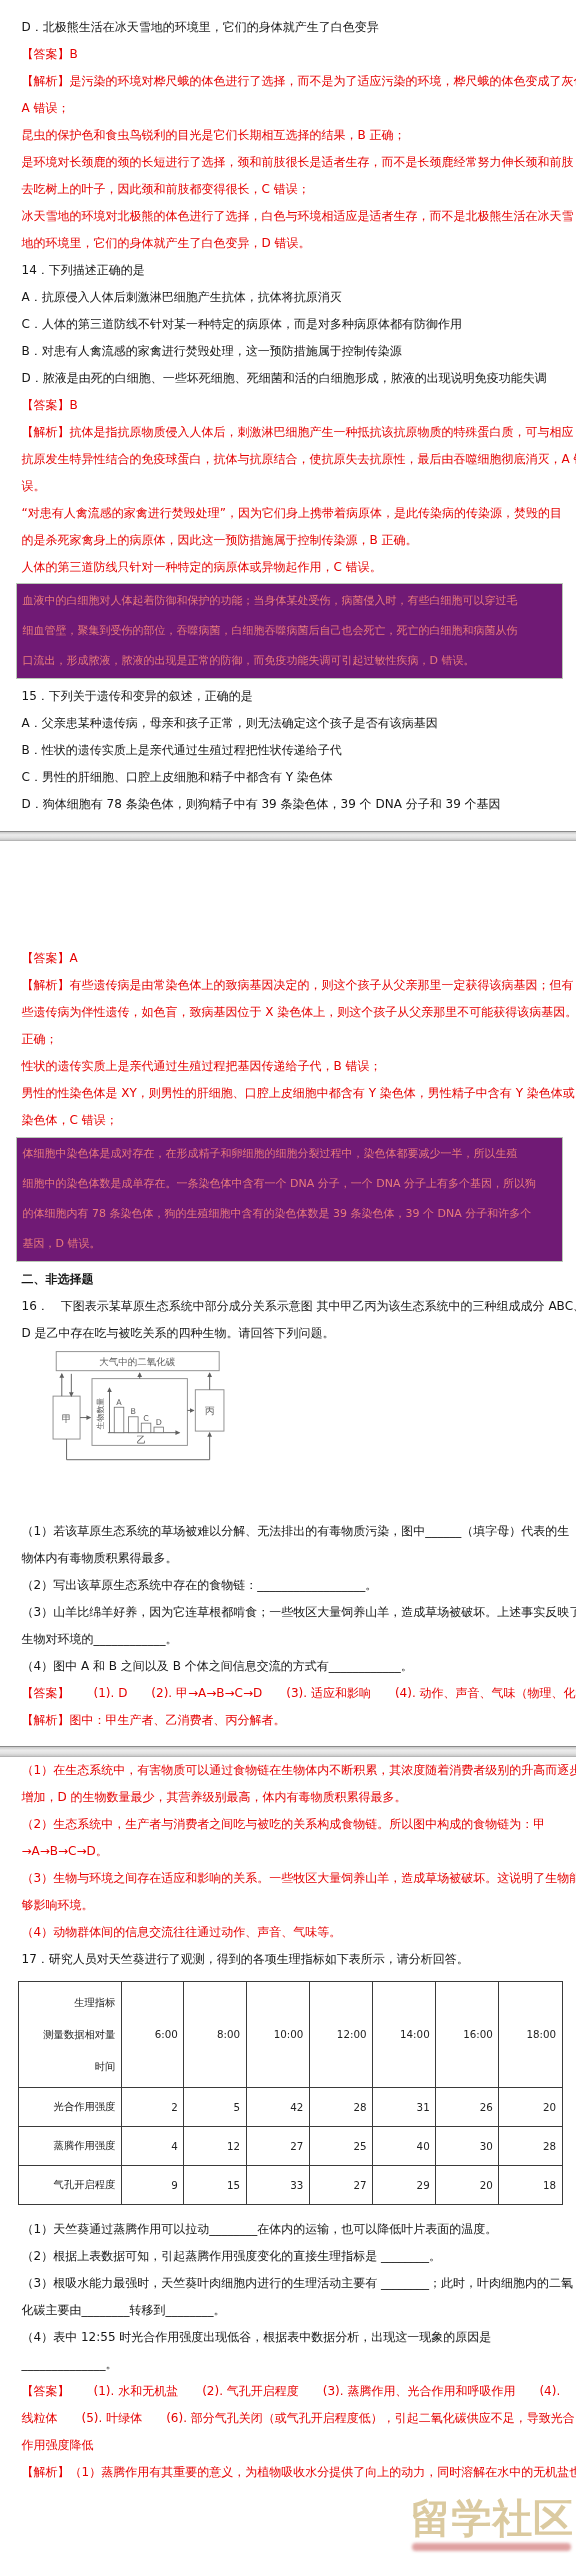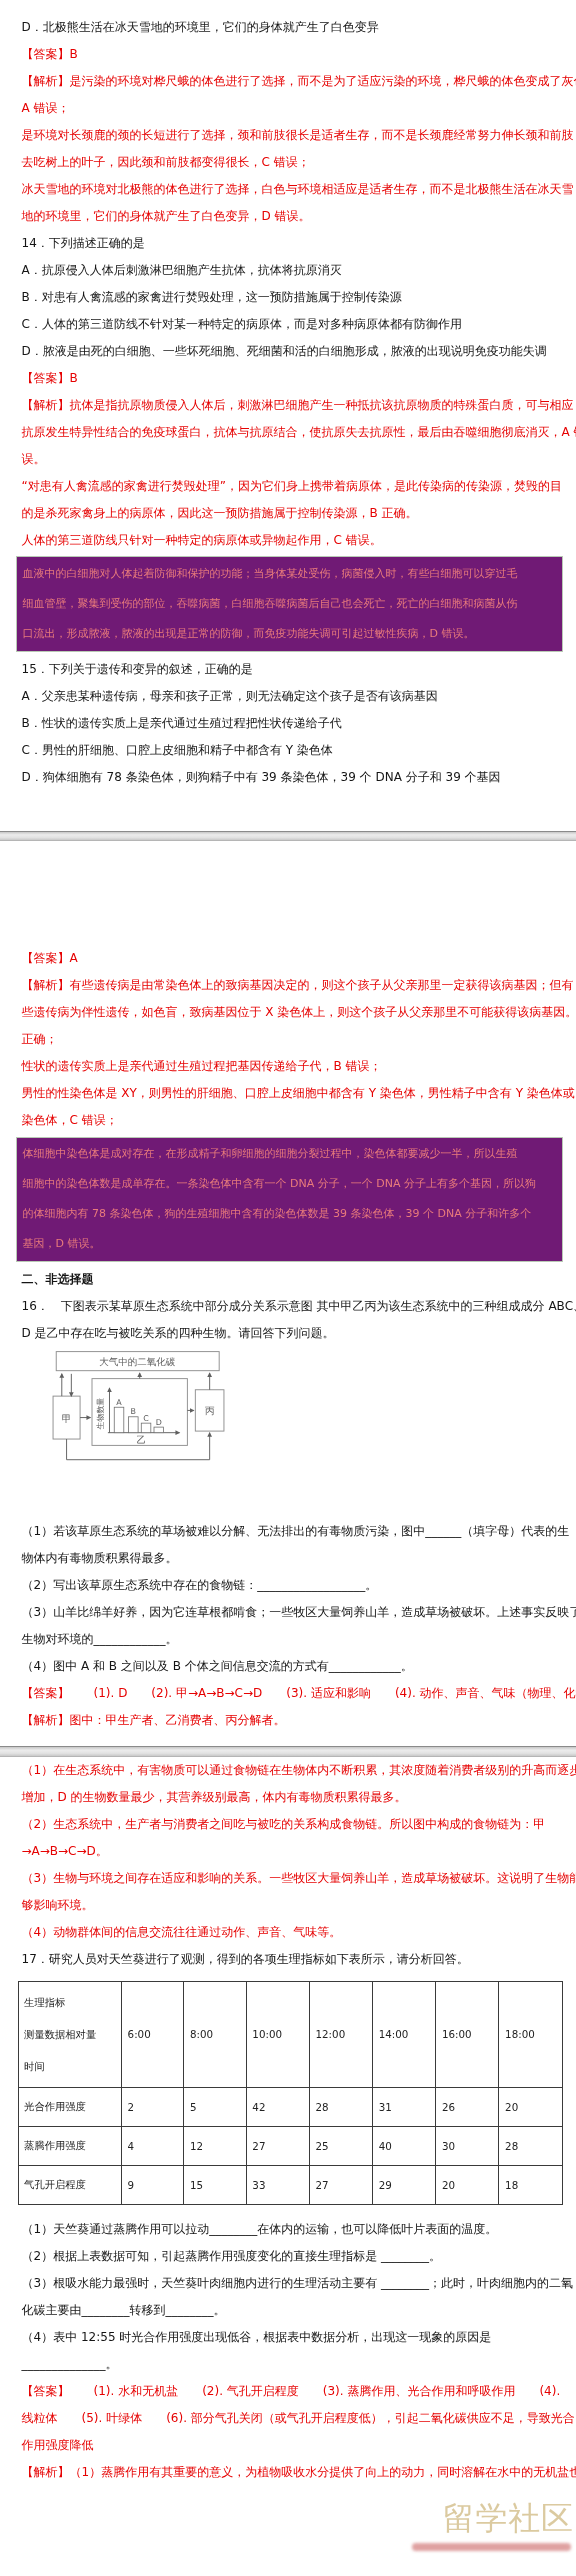--- a/index.html
+++ b/index.html
@@ -17,48 +17,49 @@
   .note-box{border:0.8px solid #b9c9b5;margin:2.4px 0 4px -5.6px;padding:1.6px 5.6px;background:#701a75;}
   .box-line{font-size:11px;line-height:30px;height:30px;white-space:pre;color:#e97b7b;}
   
   .diagram-wrap{margin:3.2px 0 6.4px 8px;}
   .dg-text{font-size:12px;fill:#5a5a5a;}
   .dg-small{font-size:10px;fill:#5a5a5a;}
   .dg-rect{fill:#ffffff;stroke:#8f8f8f;stroke-width:1.2;}
   .dg-bar{fill:#ffffff;stroke:#6f6f6f;stroke-width:1;}
   .dg-line{stroke:#5f5f5f;stroke-width:1.2;fill:none;}
   
-  table.exam{border-collapse:collapse;margin:8px 0 11px -4px;table-layout:fixed;}
+  table.exam{border-collapse:collapse;margin:8px 0 11px -4px;table-layout:fixed;text-align:right;}
   table.exam td{border:0.8px solid #3a3a3a;font-size:10.3px;color:#222;padding:1.6px 5.6px;vertical-align:middle;background:#fff;}
   td.corner{width:94px;height:102px;vertical-align:middle;}
   td.timecell{width:54px;}
   .corner-l{line-height:32px;font-size:10.3px;color:#222;white-space:pre;}
   tr.datarow td{height:35px;}
   
   .watermark{position:absolute;top:2496px;right:3.2px;width:191px;text-align:right;pointer-events:none;}
-  .wm-text{font-size:32px;font-weight:normal;letter-spacing:0.8px;color:rgba(216,197,152,0.92);line-height:45px;white-space:nowrap;}
+  .wm-text{font-size:40px;font-weight:bold;letter-spacing:0.8px;color:rgba(216,197,152,0.92);line-height:45px;white-space:nowrap;}
   .wm-url{margin:1.6px 3.2px 0 auto;width:159px;height:8.8px;background:#c65555;opacity:0.55;border-radius:4px;filter:blur(1.6px);}
 </style>
 </head>
 <body>
 
 <div id="screen">
   <div class="page" id="page1">
       <div class="line black">D．北极熊生活在冰天雪地的环境里，它们的身体就产生了白色变异</div>
       <div class="line red">【答案】B</div>
       <div class="line red">【解析】是污染的环境对桦尺蛾的体色进行了选择，而不是为了适应污染的环境，桦尺蛾的体色变成了灰色，</div>
       <div class="line red">A 错误；</div>
+      <div class="line red">昆虫的保护色和食虫鸟锐利的目光是它们长期相互选择的结果，B 正确；</div>
       <div class="line red">是环境对长颈鹿的颈的长短进行了选择，颈和前肢很长是适者生存，而不是长颈鹿经常努力伸长颈和前肢</div>
       <div class="line red">去吃树上的叶子，因此颈和前肢都变得很长，C 错误；</div>
       <div class="line red">冰天雪地的环境对北极熊的体色进行了选择，白色与环境相适应是适者生存，而不是北极熊生活在冰天雪</div>
       <div class="line red">地的环境里，它们的身体就产生了白色变异，D 错误。</div>
       <div class="line black">14．下列描述正确的是</div>
       <div class="line black">A．抗原侵入人体后刺激淋巴细胞产生抗体，抗体将抗原消灭</div>
+      <div class="line black">C．人体的第三道防线不针对某一种特定的病原体，而是对多种病原体都有防御作用</div>
       <div class="line black">B．对患有人禽流感的家禽进行焚毁处理，这一预防措施属于控制传染源</div>
-      <div class="line black">C．人体的第三道防线不针对某一种特定的病原体，而是对多种病原体都有防御作用</div>
       <div class="line black">D．脓液是由死的白细胞、一些坏死细胞、死细菌和活的白细胞形成，脓液的出现说明免疫功能失调</div>
       <div class="line red">【答案】B</div>
       <div class="line red">【解析】抗体是指抗原物质侵入人体后，刺激淋巴细胞产生一种抵抗该抗原物质的特殊蛋白质，可与相应</div>
       <div class="line red">抗原发生特异性结合的免疫球蛋白，抗体与抗原结合，使抗原失去抗原性，最后由吞噬细胞彻底消灭，A 错</div>
       <div class="line red">误。</div>
       <div class="line red">“对患有人禽流感的家禽进行焚毁处理”，因为它们身上携带着病原体，是此传染病的传染源，焚毁的目</div>
       <div class="line red">的是杀死家禽身上的病原体，因此这一预防措施属于控制传染源，B 正确。</div>
       <div class="line red">人体的第三道防线只针对一种特定的病原体或异物起作用，C 错误。</div>
       <div class="note-box">
         <div class="box-line">血液中的白细胞对人体起着防御和保护的功能；当身体某处受伤，病菌侵入时，有些白细胞可以穿过毛</div>

